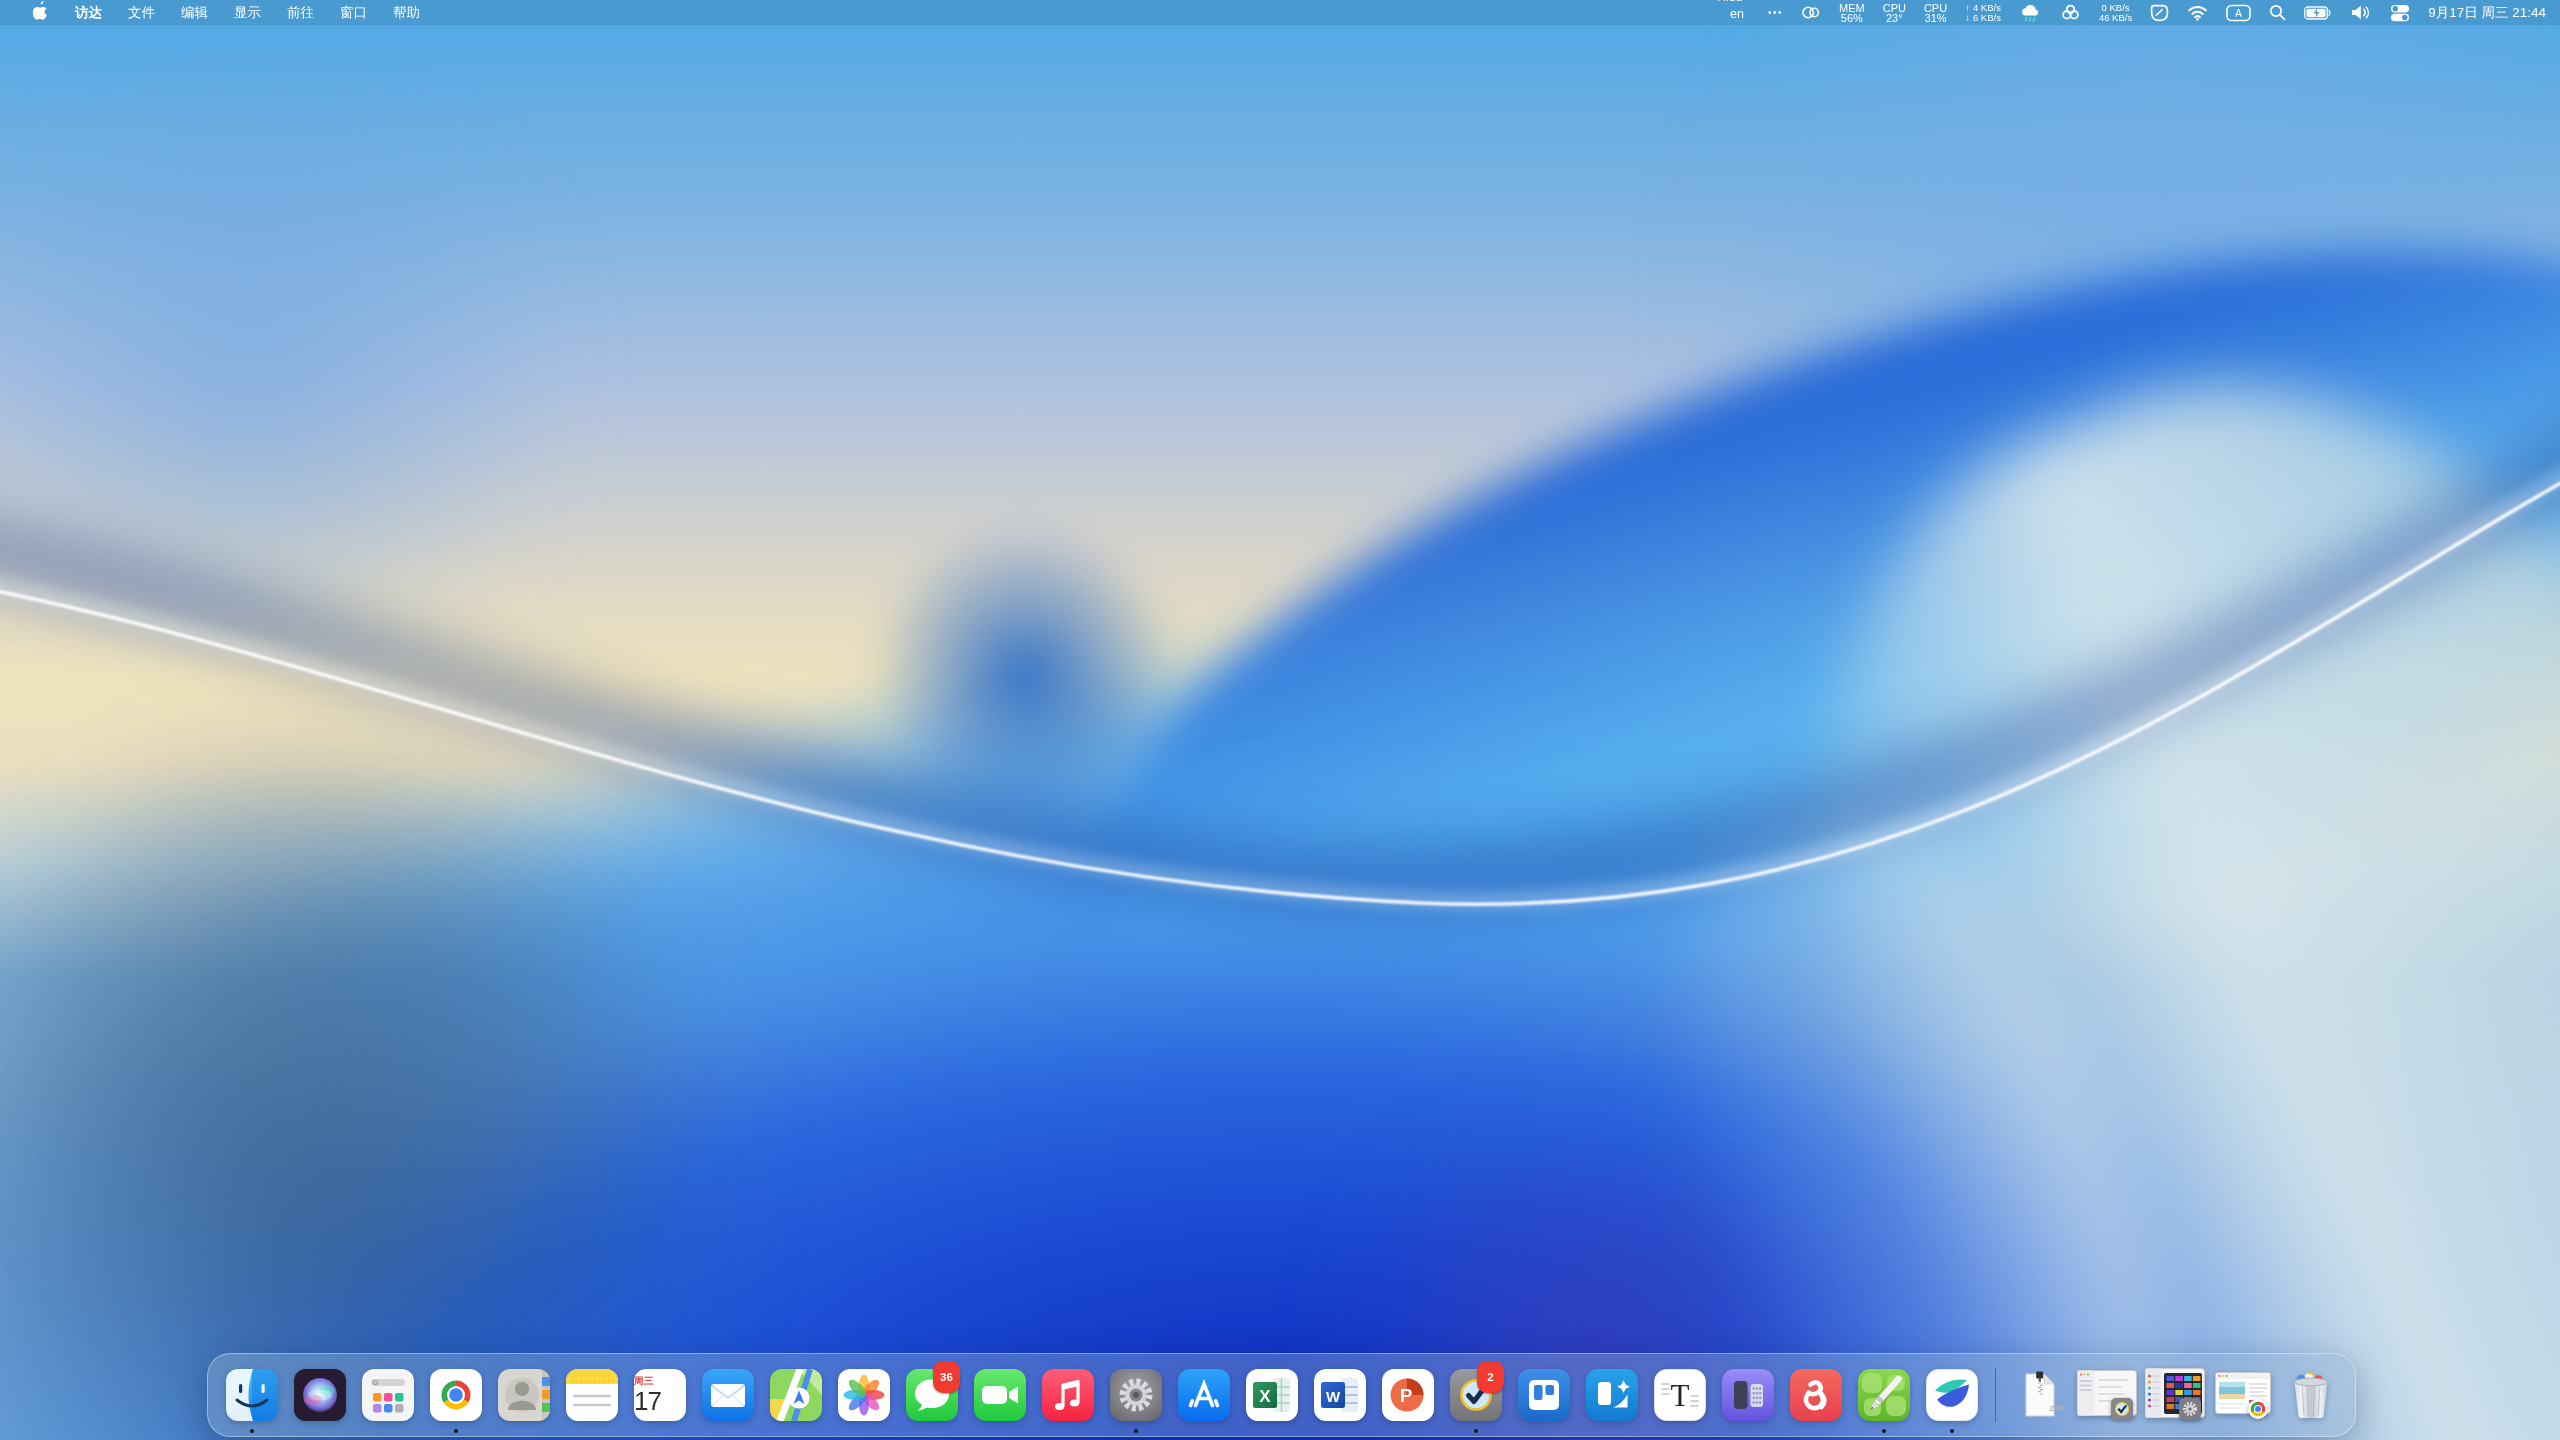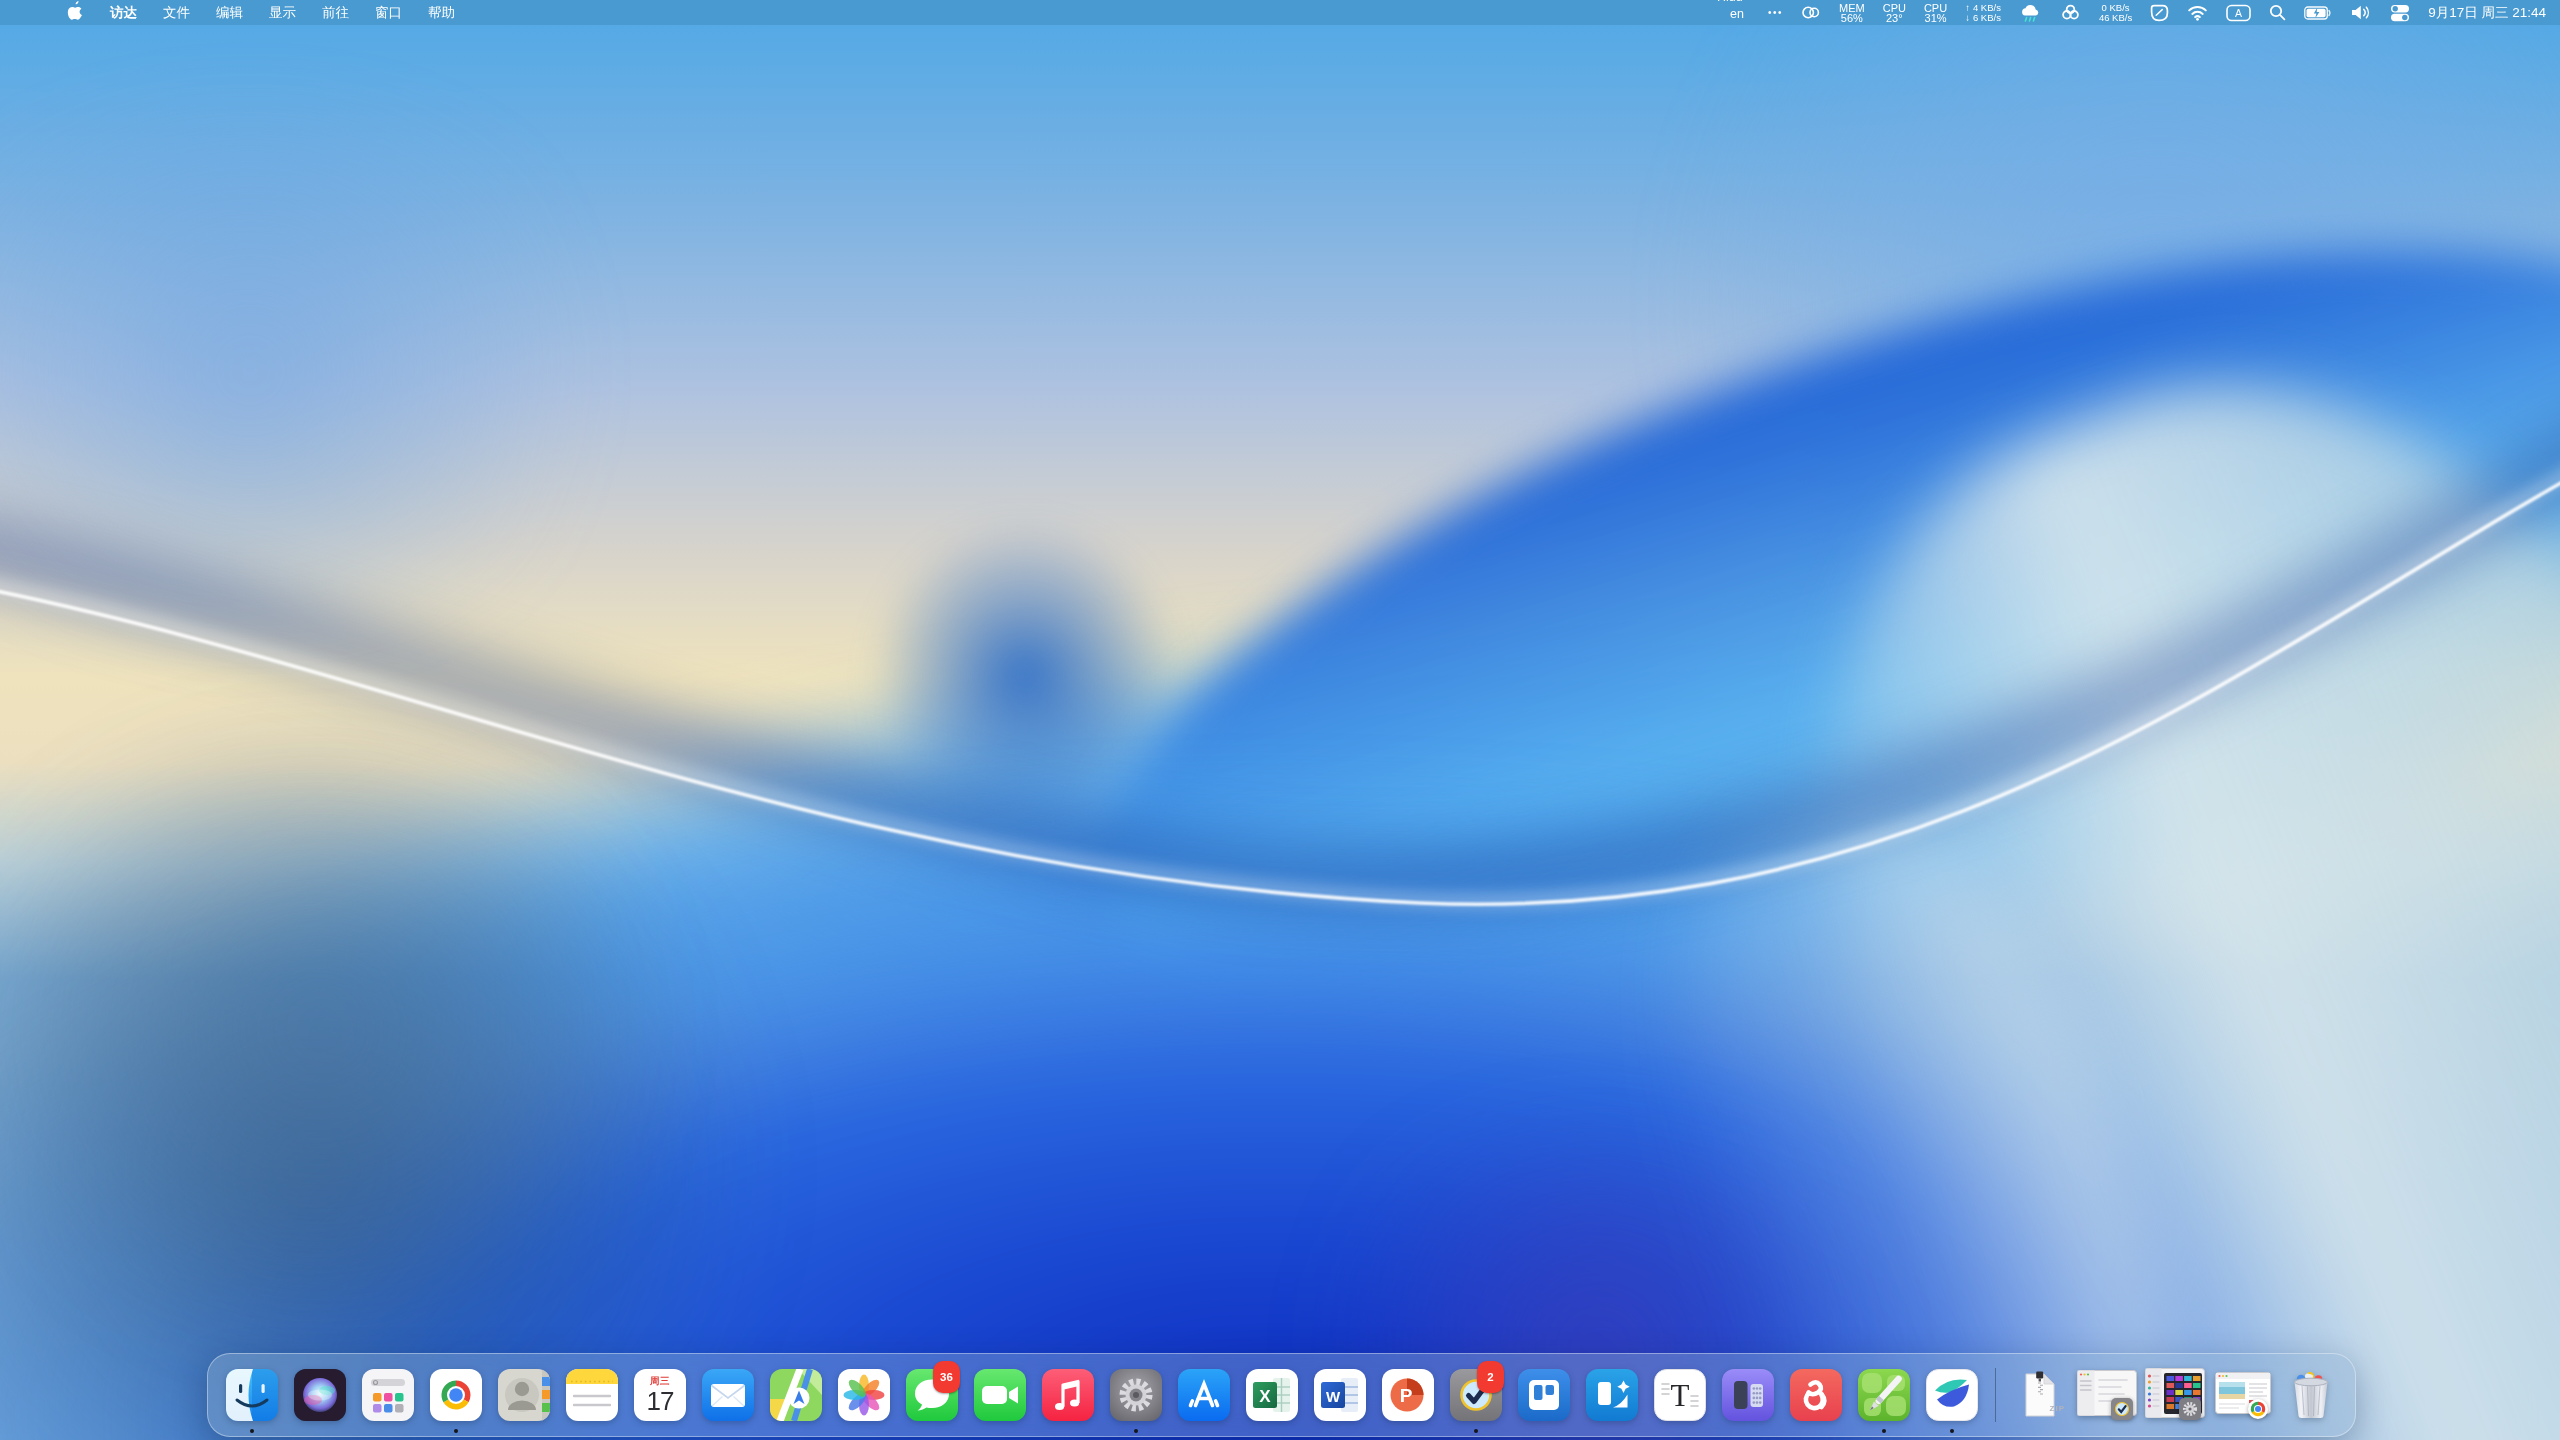--- a/index.html
+++ b/index.html
@@ -33,21 +33,21 @@
         background:linear-gradient(90deg,rgba(208,224,231,0) 0%,rgba(218,232,236,.9) 45%,rgba(188,214,224,.65) 100%);
         transform:rotate(-22deg);filter:blur(30px);}
   #rightlight2{right:420px;top:55%;width:420px;height:900px;border-radius:45%;
         background:linear-gradient(90deg,rgba(210,228,234,0),rgba(215,230,236,.55));
         transform:rotate(-18deg);filter:blur(34px);}
   #violet{left:1280px;bottom:-120px;width:640px;height:420px;border-radius:50%;
         background:radial-gradient(circle,rgba(64,58,180,.65) 0%,rgba(64,58,180,0) 70%);filter:blur(44px);}
   #curves{inset:0;width:100%;height:100%;}
   
   .menubar{position:absolute;top:0;left:0;right:0;height:25px;display:flex;align-items:center;
-        background:rgba(72,153,207,.94);color:#fff;overflow:hidden;z-index:50;padding-left:35px;}
+        background:rgba(72,153,207,.94);color:#fff;overflow:hidden;z-index:50;}
   .mb-left{display:flex;align-items:center;padding-left:18px;}
   .apple-wrap{padding:0 14px;display:flex;align-items:center;}
   .mb-item{padding:0 13px;font-size:13.5px;white-space:nowrap;}
   .mb-item.first{font-weight:bold;}
   .mb-right{margin-left:auto;display:flex;align-items:center;padding-right:12px;}
   .st{display:flex;align-items:center;justify-content:center;padding:0 9px;height:25px;}
   .st-stat{flex-direction:column;line-height:10px;font-size:11px;text-align:center;}
   .st-net{flex-direction:column;line-height:10px;font-size:9.5px;}
   .st-net .row{display:flex;gap:3px;justify-content:flex-end;}
   .st-dots{font-size:10px;letter-spacing:1.5px;}
@@ -68,21 +68,21 @@
   .badge{position:absolute;top:7px;right:6px;min-width:19px;height:32px;border-radius:10px;
         background:#f23a30;color:#fff;font-size:11.5px;font-weight:bold;display:flex;align-items:center;
         justify-content:center;padding:0 4px;box-shadow:0 1px 2px rgba(0,0,0,.35);z-index:3;}
   .run-dot{position:absolute;bottom:3px;left:50%;transform:translateX(-50%);width:4px;height:4px;
         border-radius:50%;background:#15151a;}
   .dock-divider{width:1px;height:54px;background:rgba(30,52,74,.45);margin:0 9px;}
   .overlay-mini{position:absolute;right:8px;bottom:16px;width:22px;height:22px;
         filter:drop-shadow(0 1px 2px rgba(0,0,0,.35));}
   .overlay-mini svg{width:100%;height:100%;display:block;}
   .cal-tile{width:52px;height:52px;border-radius:12px;background:#fff;display:flex;flex-direction:column;
-        align-items:center;}
+        }
   .cal-week{color:#e03b36;font-size:9.5px;font-weight:bold;margin-top:6px;letter-spacing:.5px;}
   .cal-day{color:#2e2e32;font-size:26px;font-weight:300;line-height:27px;letter-spacing:-1px;}
   .zip-wrap{position:relative;width:52px;height:52px;}
   .zip-label{position:absolute;left:0;right:0;bottom:8px;text-align:right;font-size:8px;
         font-weight:bold;color:#b3b3ba;letter-spacing:1px;}
 </style>
 </head>
 <body>
 
 <div class="screen">

